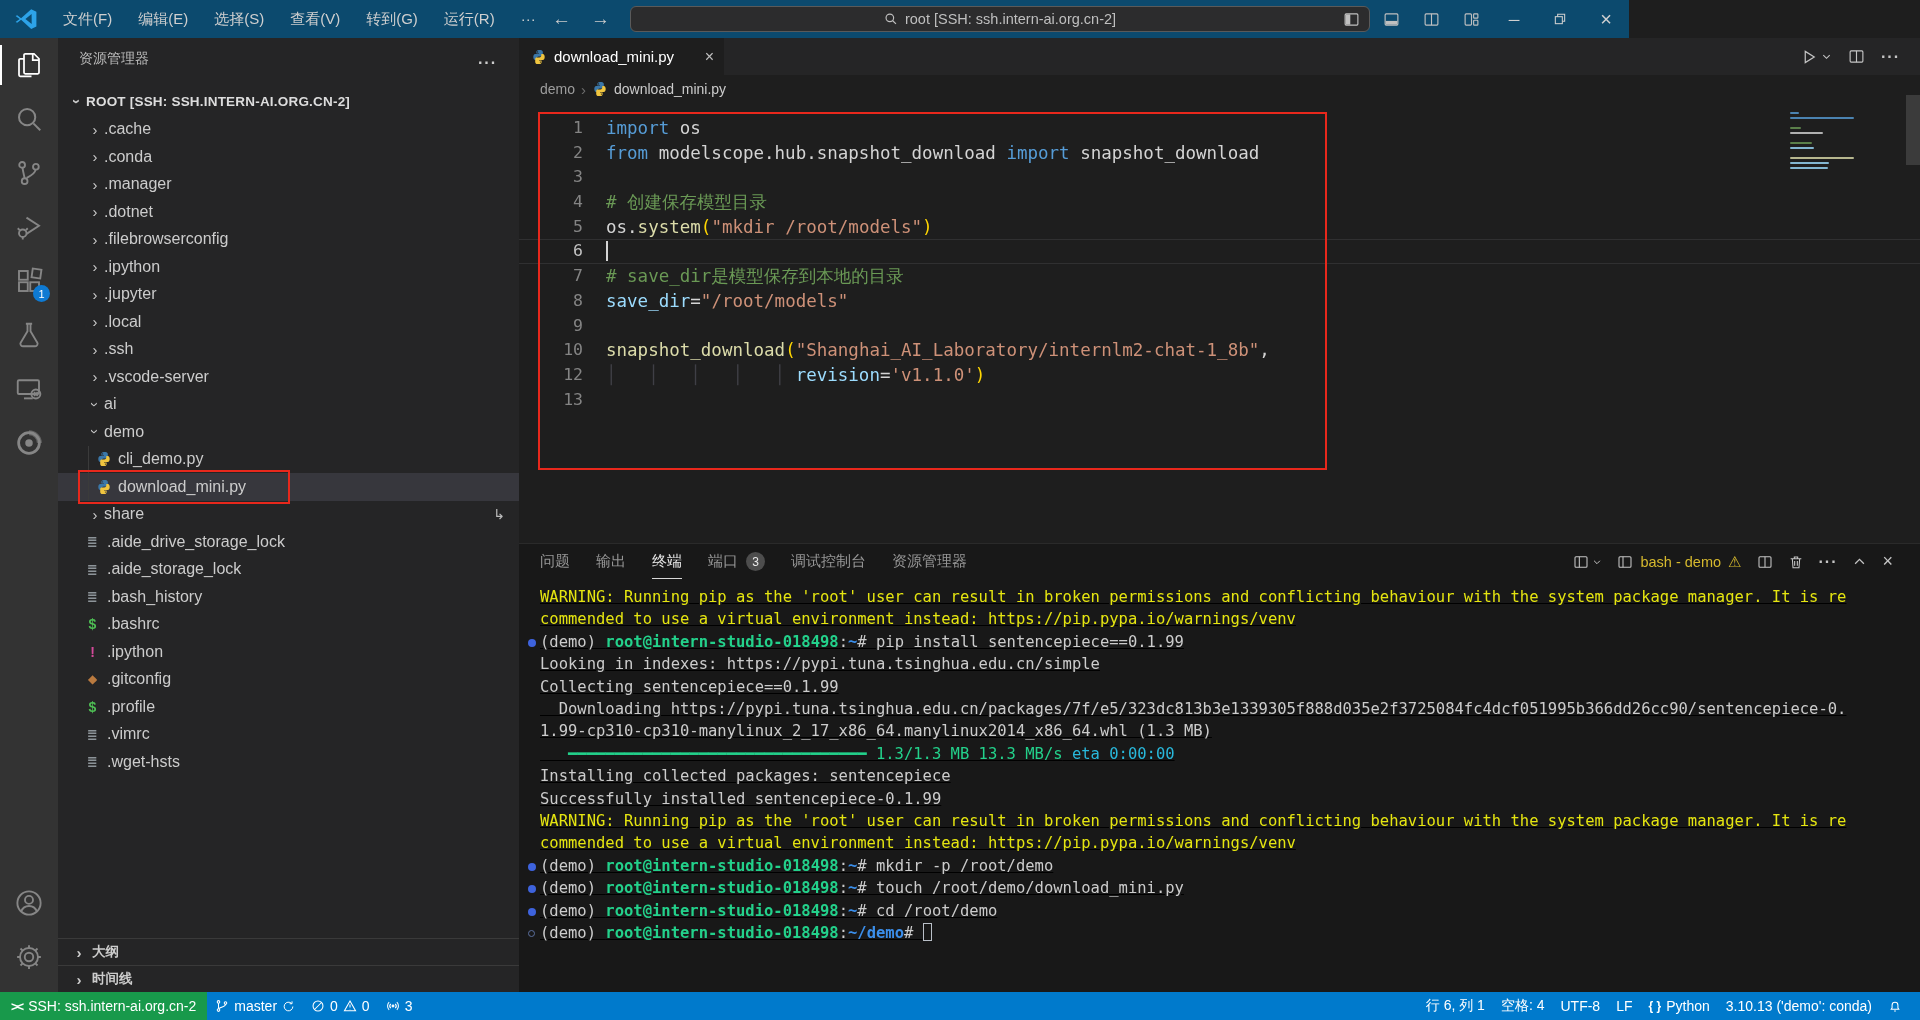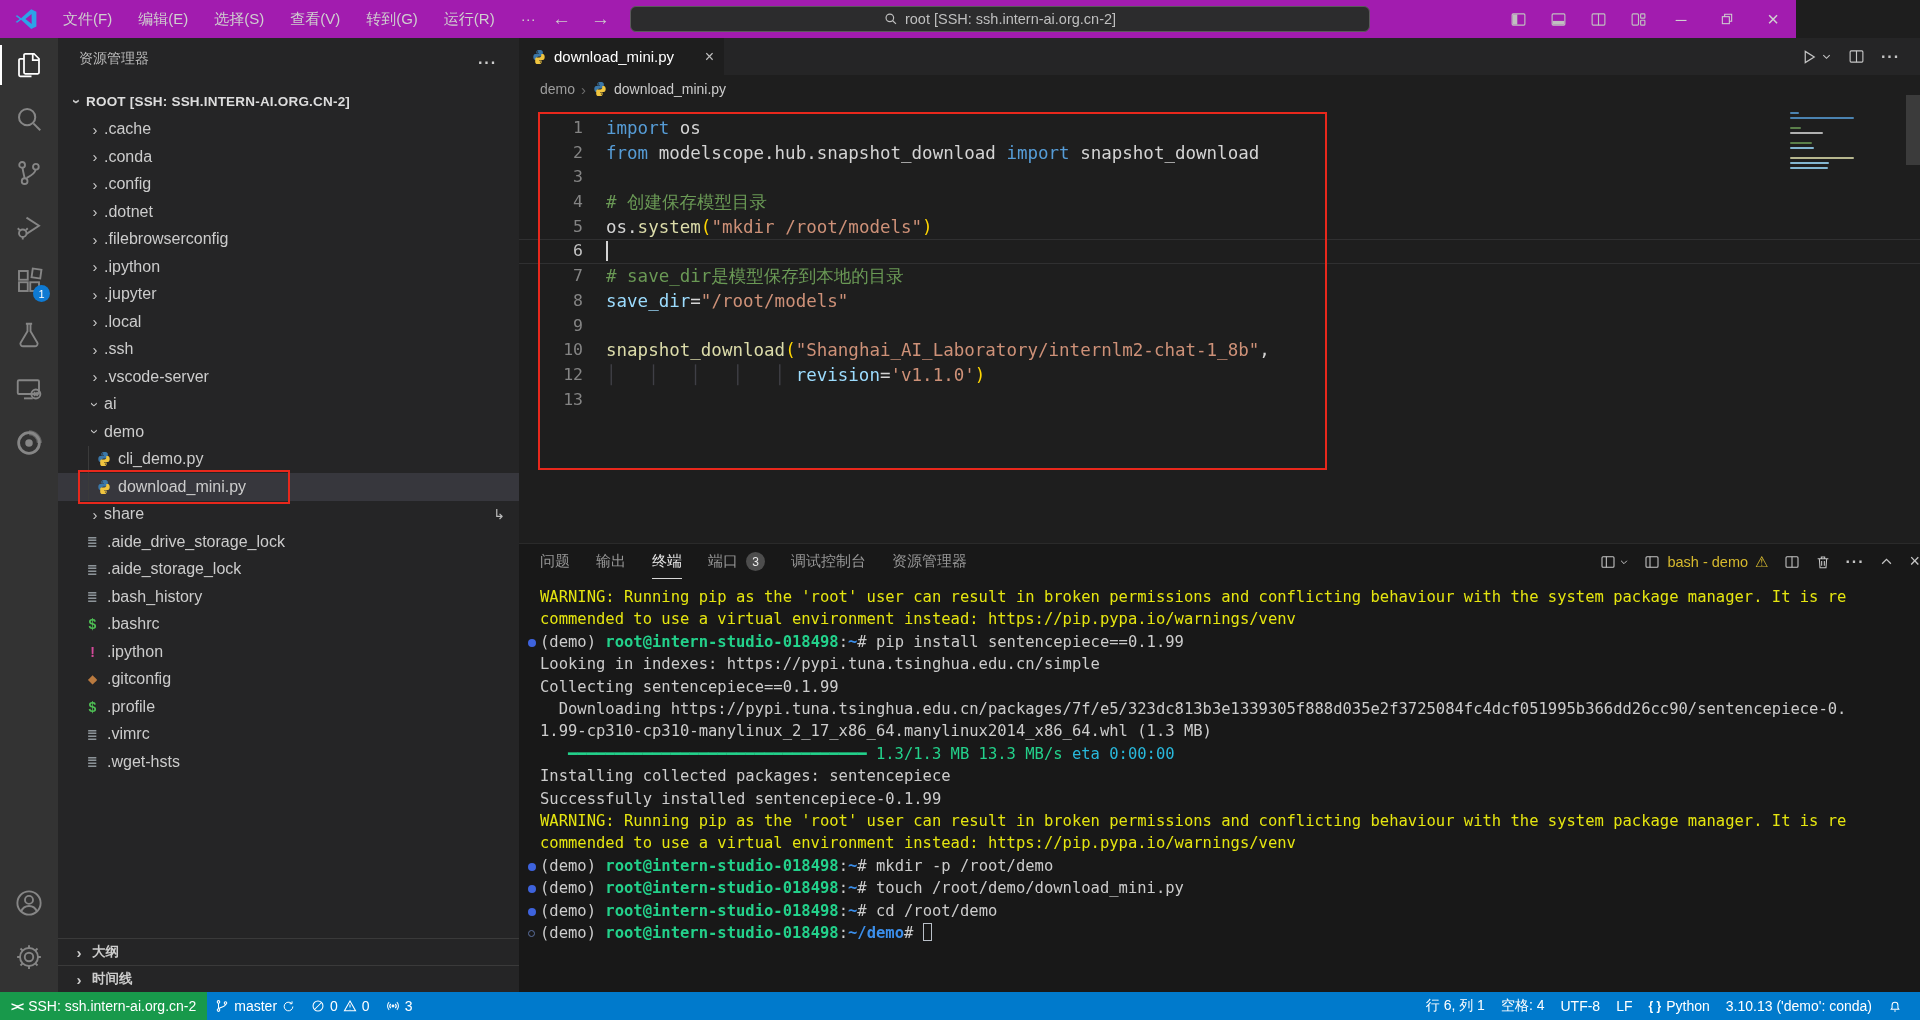--- a/index.html
+++ b/index.html
@@ -2,21 +2,21 @@
 <html style="--c-accent: #007acc; --c-remote_badge: #18994b; --c-annotation: #e8281c; --c-badge_blue: #0e7ad3; --c-kw: #569cd6; --c-cm: #6a9955; --c-st: #ce9178; --c-fn: #dcdcaa; --c-vr: #9cdcfe; --c-pl: #d4d4d4; --c-br: #ffd602; --c-gd: #3f3f46; --c-t_yellow: #e5e510; --c-t_green: #23d18b; --c-t_blue: #3b8eea; --c-t_cyan: #29b8db; --c-t_white: #cccccc; --c-t_warnname: #d6b92e;"><head>
 <meta charset="utf-8">
 <style>
   * { margin:0; padding:0; box-sizing:border-box; }
   html,body { width:1920px; height:1020px; overflow:hidden; background:#1e1e1e;
     font-family:"Liberation Sans","DejaVu Sans",sans-serif; }
   .mono { font-family:"DejaVu Sans Mono","Liberation Mono",monospace; }
   svg { display:block; }
 
   
-  #titlebar { position:absolute; left:0; top:0; width:1796px; height:38px; background:#a21caf; display:flex; align-items:center; color:#cfcfcf; z-index:5; }
+  #titlebar { position:absolute; left:0; top:0; width:1629px; height:38px; background:#0c4a6e; display:flex; align-items:center; color:#cfcfcf; z-index:5; }
   #logo { width:24px; height:24px; margin:0 12px 0 14px; }
   .menu-item { padding:0 13px; font-size:15px; height:38px; line-height:38px; cursor:default; }
   #nav-arrows { position:absolute; left:552px; top:0; height:38px; display:flex; align-items:center; gap:20px; font-size:19px; color:#cccccc; }
   #searchbox { position:absolute; left:630px; top:6px; width:740px; height:26px; background:#2c2c2d; border:1px solid #5a5a5a; border-radius:6px; display:flex; align-items:center; justify-content:center; gap:7px; color:#bfbfbf; font-size:14.5px; }
   #win-right { position:absolute; right:0; top:0; height:38px; display:flex; align-items:center; }
   .lay-ico { width:40px; height:38px; display:flex; align-items:center; justify-content:center; color:#c0c0c0; }
   .winbtn { width:46px; height:38px; display:flex; align-items:center; justify-content:center; color:#d0d0d0; font-size:15px; }
 
   
   #activitybar { position:absolute; left:0; top:38px; width:58px; height:954px; background:#333333; display:flex; flex-direction:column; align-items:center; }
@@ -78,23 +78,23 @@
   .annot { position:absolute; border:2px solid var(--c-annotation); z-index:9; pointer-events:none; }
   #annot-code { left:538px; top:112px; width:789px; height:358px; }
   #annot-file { left:78px; top:470px; width:212px; height:34px; }
 
   
   #panel { position:absolute; left:519px; top:543px; width:1401px; height:449px; background:#181818; border-top:1px solid #2a2a2a; }
   #panel-header { position:absolute; left:0; top:0; width:100%; height:35px; display:flex; align-items:center; padding-left:21px; }
   .ptab { font-size:15px; color:#969696; margin-right:26px; height:35px; display:flex; align-items:center; gap:8px; cursor:pointer; }
   .ptab.active { color:#e7e7e7; border-bottom:1.5px solid #d7d7d7; }
   .pbadge { min-width:19px; height:19px; border-radius:10px; background:#4d4d4d; color:#eaeaea; font-size:12px; display:flex; align-items:center; justify-content:center; }
-  #panel-actions { margin-left:auto; display:flex; align-items:center; gap:15px; padding-right:0; color:#c5c5c5; }
+  #panel-actions { margin-left:auto; display:flex; align-items:center; gap:15px; padding-right:27px; color:#c5c5c5; }
   #term-item { display:flex; align-items:center; gap:7px; color:var(--c-t_warnname); font-size:14.5px; }
-  #term { position:absolute; left:9px; top:42px; right:4px; }
+  #term { position:absolute; left:9px; top:42px; right:4px;text-decoration:underline; }
   .tline { position:relative; padding-left:12px; line-height:22.4px; font-size:15.5px; white-space:pre; color:var(--c-t_white); }
   .dot { position:absolute; left:0; top:8px; width:8px; height:8px; border-radius:50%; }
   .dot.filled { background:#3e63dd; }
   .dot.hollow { border:1.5px solid #5b6f9e; width:7px; height:7px; }
   .sg-y{color:var(--c-t_yellow);} .sg-w{color:var(--c-t_white);}
   .sg-g{color:var(--c-t_green); font-weight:bold;} .sg-b{color:var(--c-t_blue); font-weight:bold;}
   .sg-gr{color:var(--c-t_green);} .sg-cy{color:var(--c-t_cyan);}
   .tcursor { display:inline-block; width:9px; height:18px; border:1.5px solid #b9bfc7; vertical-align:-3px; }
 
   
@@ -256,21 +256,21 @@
       <div class="trow lvl1">
         <span class="chev">›</span>
         <span class="tlabel">.cache</span>
       </div>
       <div class="trow lvl1">
         <span class="chev">›</span>
         <span class="tlabel">.conda</span>
       </div>
       <div class="trow lvl1">
         <span class="chev">›</span>
-        <span class="tlabel">.config</span>
+        <span class="tlabel">.manager</span>
       </div>
       <div class="trow lvl1">
         <span class="chev">›</span>
         <span class="tlabel">.dotnet</span>
       </div>
       <div class="trow lvl1">
         <span class="chev">›</span>
         <span class="tlabel">.filebrowserconfig</span>
       </div>
       <div class="trow lvl1">

